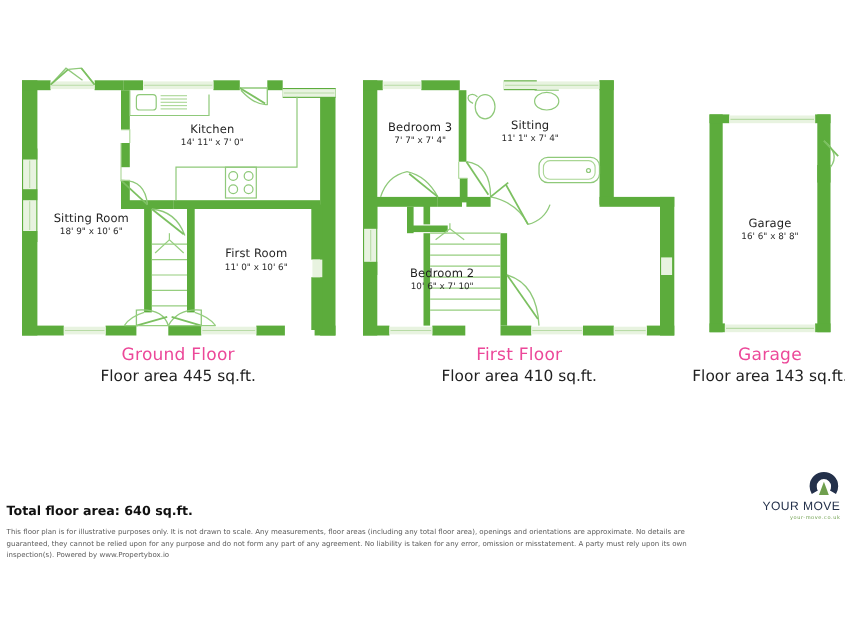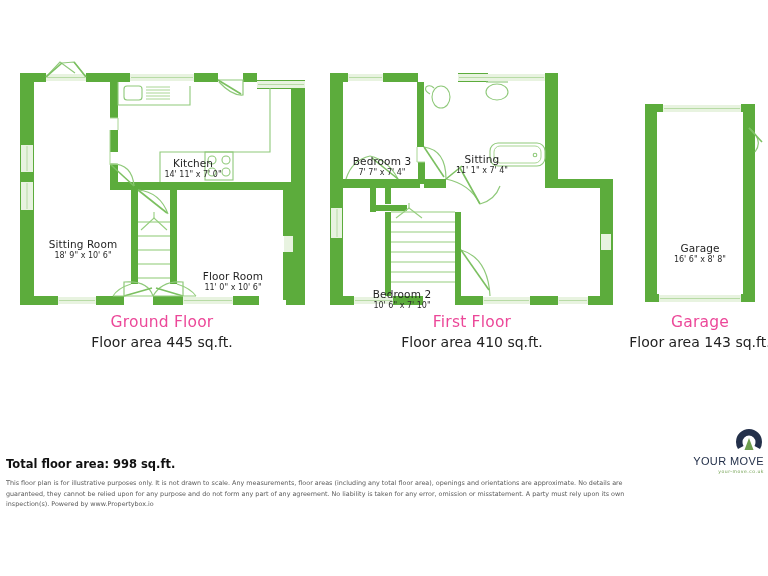--- a/index.html
+++ b/index.html
@@ -39,21 +39,20 @@
     position: absolute;
     text-align: center;
     line-height: 1.15;
     pointer-events: none;
   }
   .lbl .rname {
     display: block;
     font-size: 10.5px;
     color: #1f1f1f;
     letter-spacing: 0.1px;
-    margin-top: 45px;
   }
   .lbl .rdim {
     display: block;
     font-size: 8px;
     color: #2b2b2b;
     margin-top: 1px;
   }
 
   .floor-cap {
     position: absolute;
@@ -343,21 +342,21 @@
     <span class="rname">Kitchen</span>
     <span class="rdim">14' 11" x 7' 0"</span>
   </div>
 
   <div class="lbl" style="left:28px; top:193px; width:110px;text-align:center;">
     <span class="rname">Sitting Room</span>
     <span class="rdim">18' 9" x 10' 6"</span>
   </div>
 
   <div class="lbl" style="left:178px; top:225px; width:110px;">
-    <span class="rname">Floor Room</span>
+    <span class="rname">First Room</span>
     <span class="rdim">11' 0" x 10' 6"</span>
   </div>
 
   <div class="lbl" style="left:330px; top:110px; width:104px;">
     <span class="rname">Bedroom 3</span>
     <span class="rdim">7' 7" x 7' 4"</span>
   </div>
 
   <div class="lbl" style="left:432px; top:108px; width:100px;">
     <span class="rname">Sitting</span>
@@ -383,21 +382,21 @@
   <div class="floor-cap" style="left:372px; top:313px; width:200px;">
     <span class="ftitle">First Floor</span>
     <span class="farea">Floor area 410 sq.ft.</span>
   </div>
 
   <div class="floor-cap" style="left:620px; top:313px; width:160px;">
     <span class="ftitle">Garage</span>
     <span class="farea">Floor area 143 sq.ft.</span>
   </div>
 
-  <div id="total-area">Total floor area: 998 sq.ft.</div>
+  <div id="total-area">Total floor area: 640 sq.ft.</div>
 
   <div id="disclaimer">This floor plan is for illustrative purposes only. It is not drawn to scale. Any measurements, floor areas (including any total floor area), openings and orientations are approximate. No details are guaranteed, they cannot be relied upon for any purpose and do not form any part of any agreement. No liability is taken for any error, omission or misstatement. A party must rely upon its own inspection(s). Powered by www.Propertybox.io</div>
 
   <div id="logo">
     <span class="mark">
       <svg width="30" height="26" viewBox="0 0 30 26">
         <path d="M15 1 A13 13 0 0 1 28 14 A13 13 0 0 1 26 21 L20.5 18 A7.5 7.5 0 0 0 21.5 14 A6.5 6.5 0 0 0 15 7.5 A6.5 6.5 0 0 0 8.5 14 A7.5 7.5 0 0 0 9.5 18 L4 21 A13 13 0 0 1 2 14 A13 13 0 0 1 15 1 Z" fill="#23304a"></path>
         <path d="M15 10 L19.5 22 L10.5 22 Z" fill="#6f9f4e"></path>
       </svg>
     </span>

